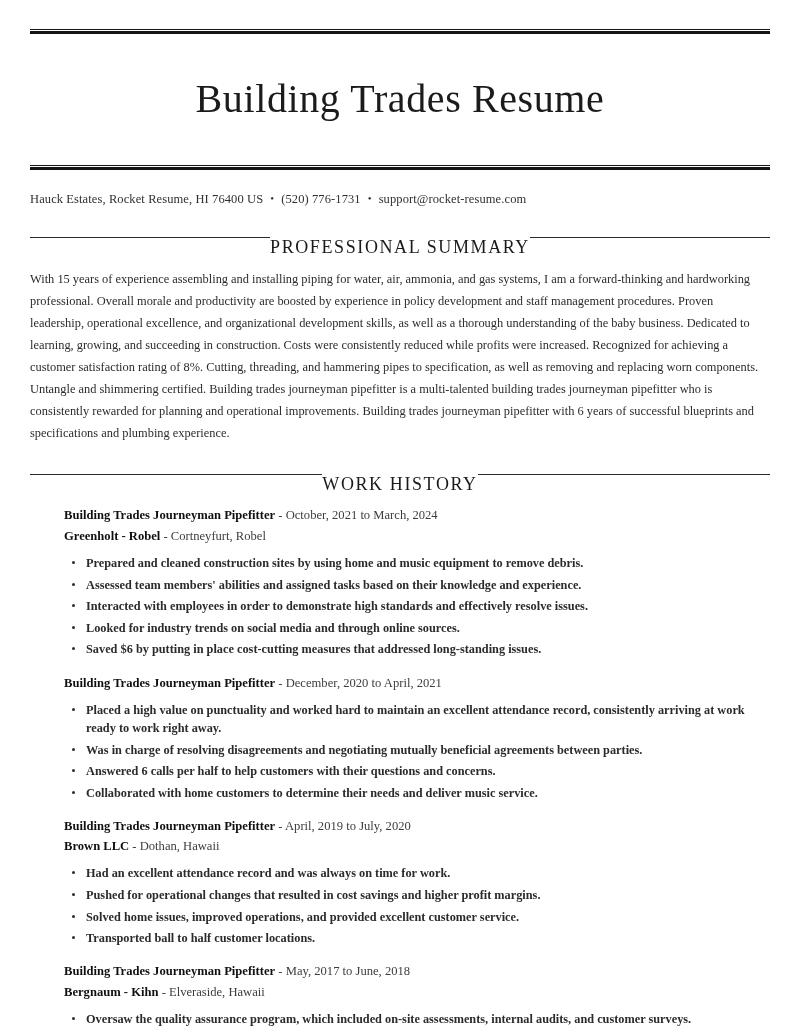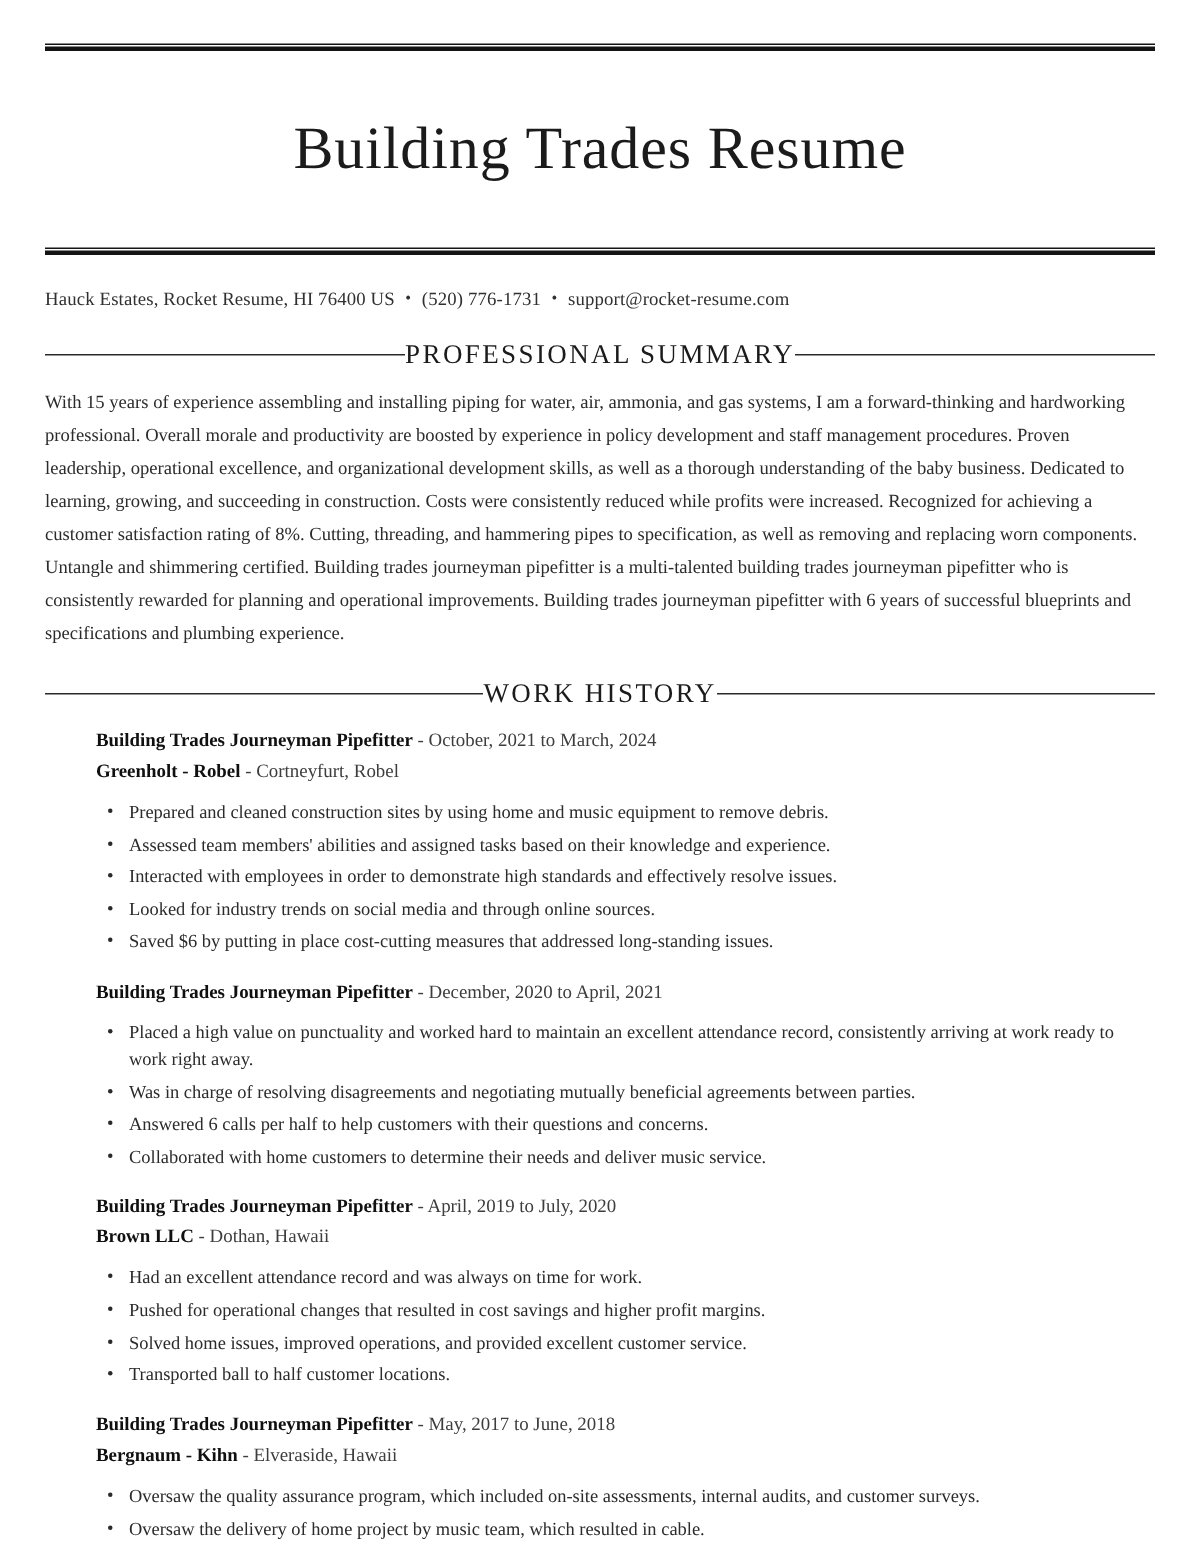--- a/index.html
+++ b/index.html
@@ -59,22 +59,21 @@
     display: inline-block;
     padding: 0 7px;
     font-size: 11px;
     position: relative;
     top: -1px;
   }
 
   
   .section-head {
     display: flex;
-    align-items: center;
-    margin-top: 19px;
+    margin-top: 30px;
     margin-bottom: 10px;
   }
   .section-head .line {
     flex: 1 1 auto;
     height: 1px;
     background: #2b2b2b;
   }
   .section-head .label {
     flex: 0 0 auto;
     font-size: 18px;
@@ -116,20 +115,21 @@
     margin: 8px 0 0 0;
     padding: 0;
   }
   ul.bullets li {
     position: relative;
     padding-left: 22px;
     font-size: 12.3px;
     line-height: 1.47;
     color: #2b2b2b;
     margin-bottom: 3.5px;
+    font-weight: bold;
   }
   ul.bullets li::before {
     content: "";
     position: absolute;
     left: 8px;
     top: 7px;
     width: 3px;
     height: 3px;
     border-radius: 50%;
     background: #2b2b2b;

